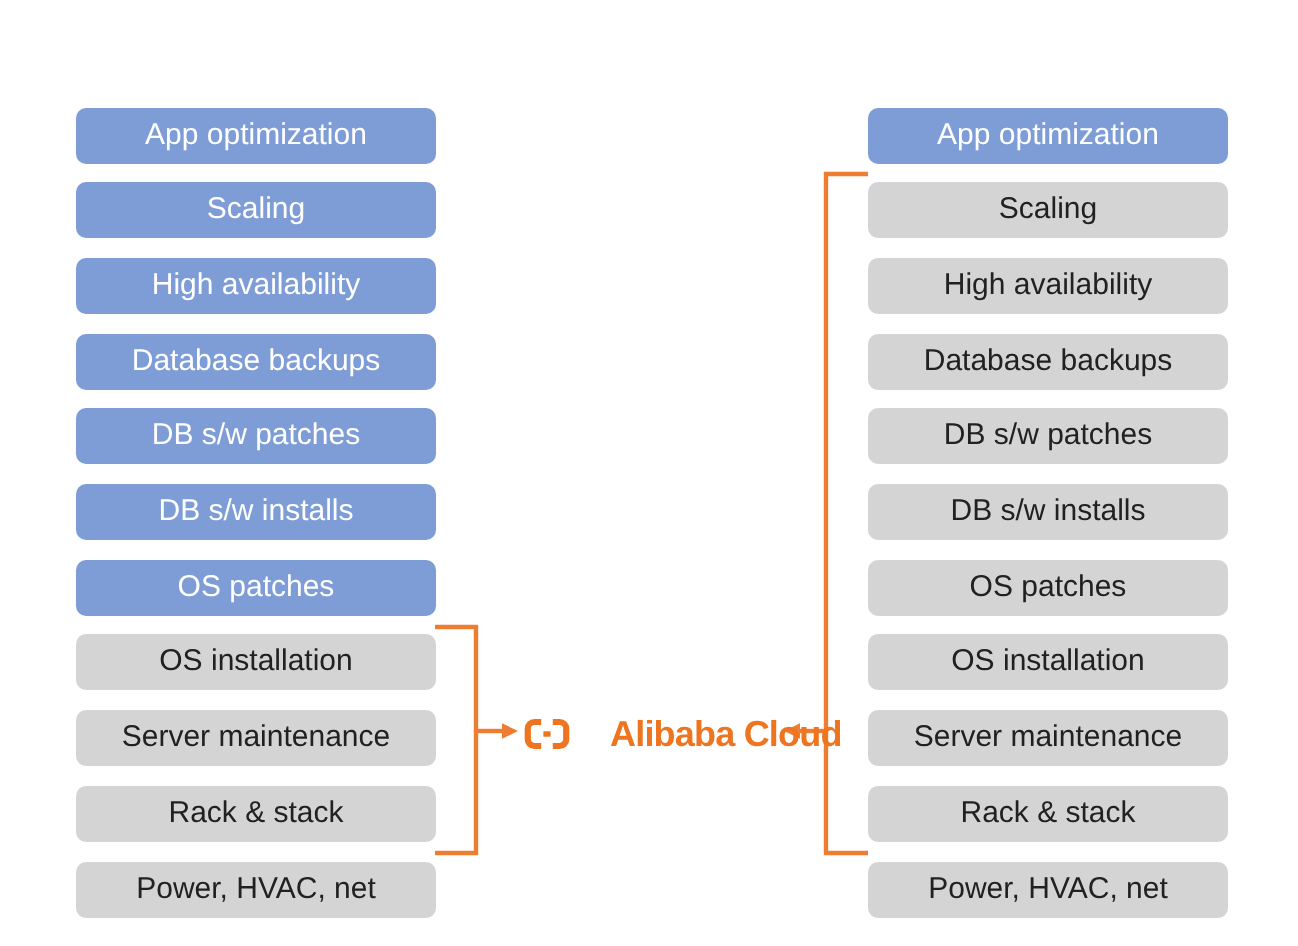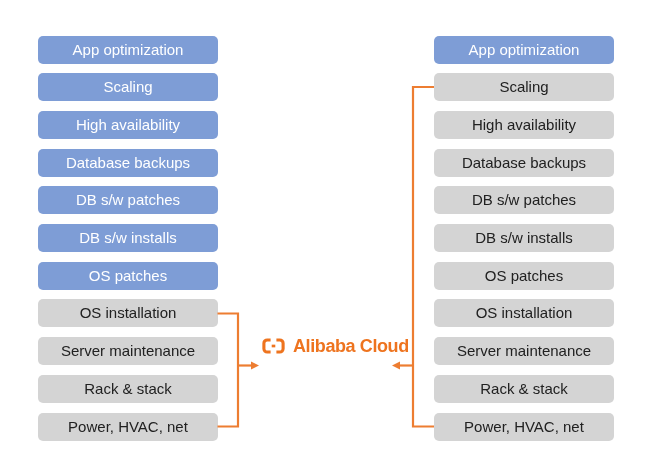--- a/index.html
+++ b/index.html
@@ -28,20 +28,21 @@
     left: 0;
     width: 180px;
     height: 28px;
     border-radius: 5px;
     display: flex;
     align-items: center;
     justify-content: center;
     font-size: 15px;
     line-height: 28px;
     white-space: nowrap;
+    margin-top: 18px;
   }
   .box.blue {
     background: var(--box-blue, #7E9DD6);
     color: var(--text-on-blue, #ffffff);
   }
   .box.gray {
     background: var(--box-gray, #D4D4D4);
     color: var(--text-on-gray, #212121);
   }
   svg.connectors {
@@ -57,25 +58,25 @@
     stroke: var(--connector-orange, #ED7D31);
     stroke-width: 2.2;
   }
   svg.connectors .arrow {
     fill: var(--connector-orange, #ED7D31);
     stroke: none;
   }
   .logo {
     position: absolute;
     left: 262px;
-    top: 332px;
+    top: 353px;
     height: 28px;
     display: flex;
     align-items: center;
-    gap: 8px;
+    gap: 20px;
   }
   .logo-icon path {
     fill: none;
     stroke: var(--logo-orange, #EE741F);
   }
   .logo-icon .bracket { stroke-width: 3.1; }
   .logo-icon .dash    { stroke-width: 2.7; }
   .logo-text {
     color: var(--logo-orange, #EE741F);
     font-size: 18px;

